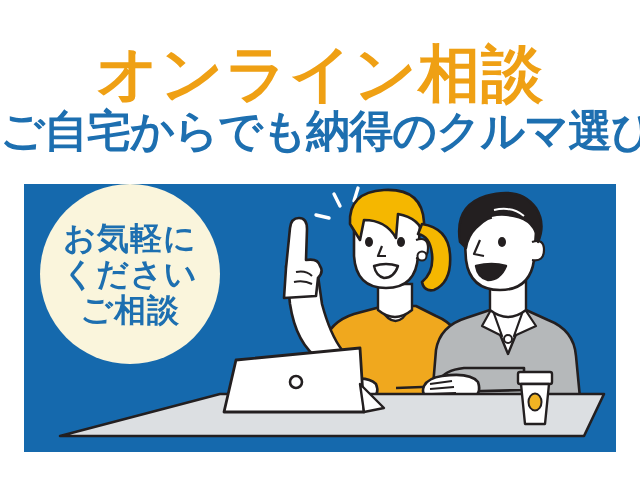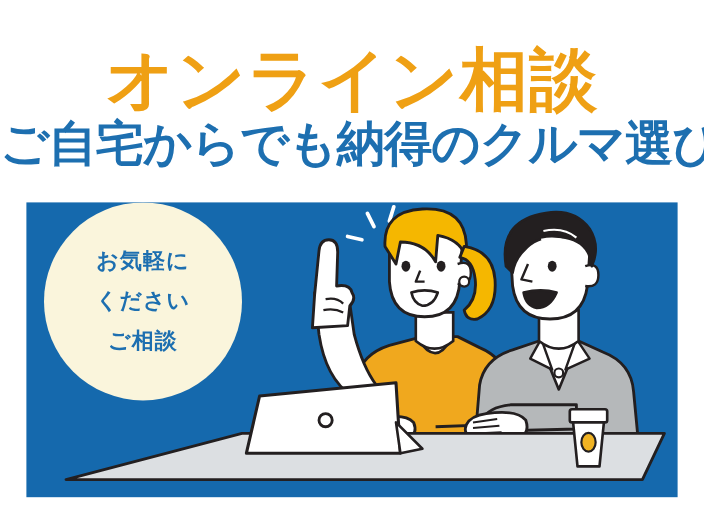--- a/index.html
+++ b/index.html
@@ -75,21 +75,21 @@
     width: 180px;
     height: 180px;
     border-radius: 50%;
     background: #faf5dc;
     display: flex;
     flex-direction: column;
     align-items: center;
     justify-content: center;
   }
   .badge-line {
-    font-size: 20px;
+    font-size: 32px;
     line-height: 36px;
     font-weight: bold;
     color: #1d6fb0;
     letter-spacing: 1px;
     white-space: nowrap;
   }
 </style>
 </head>
 <body>
 

